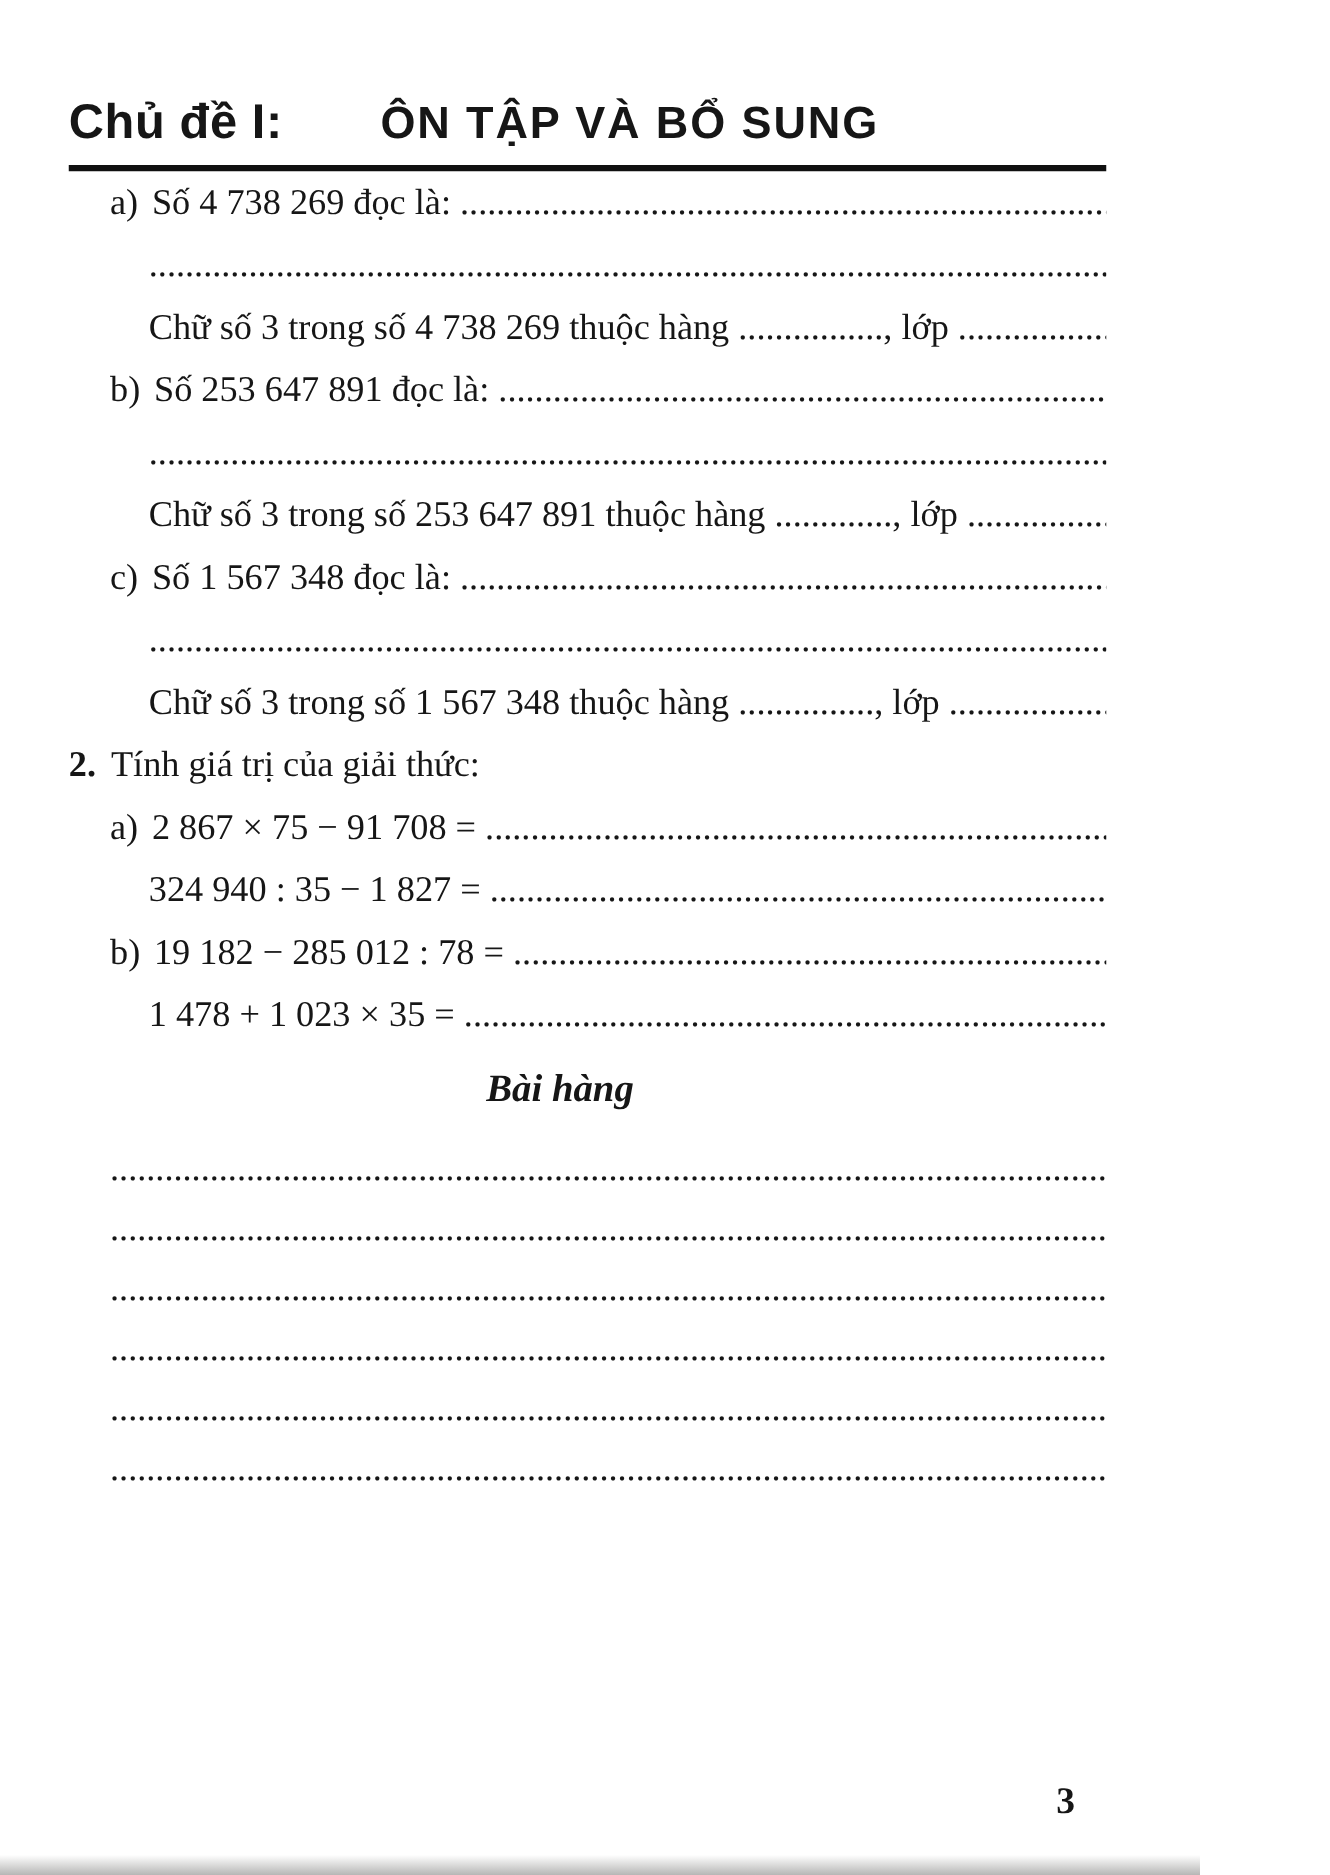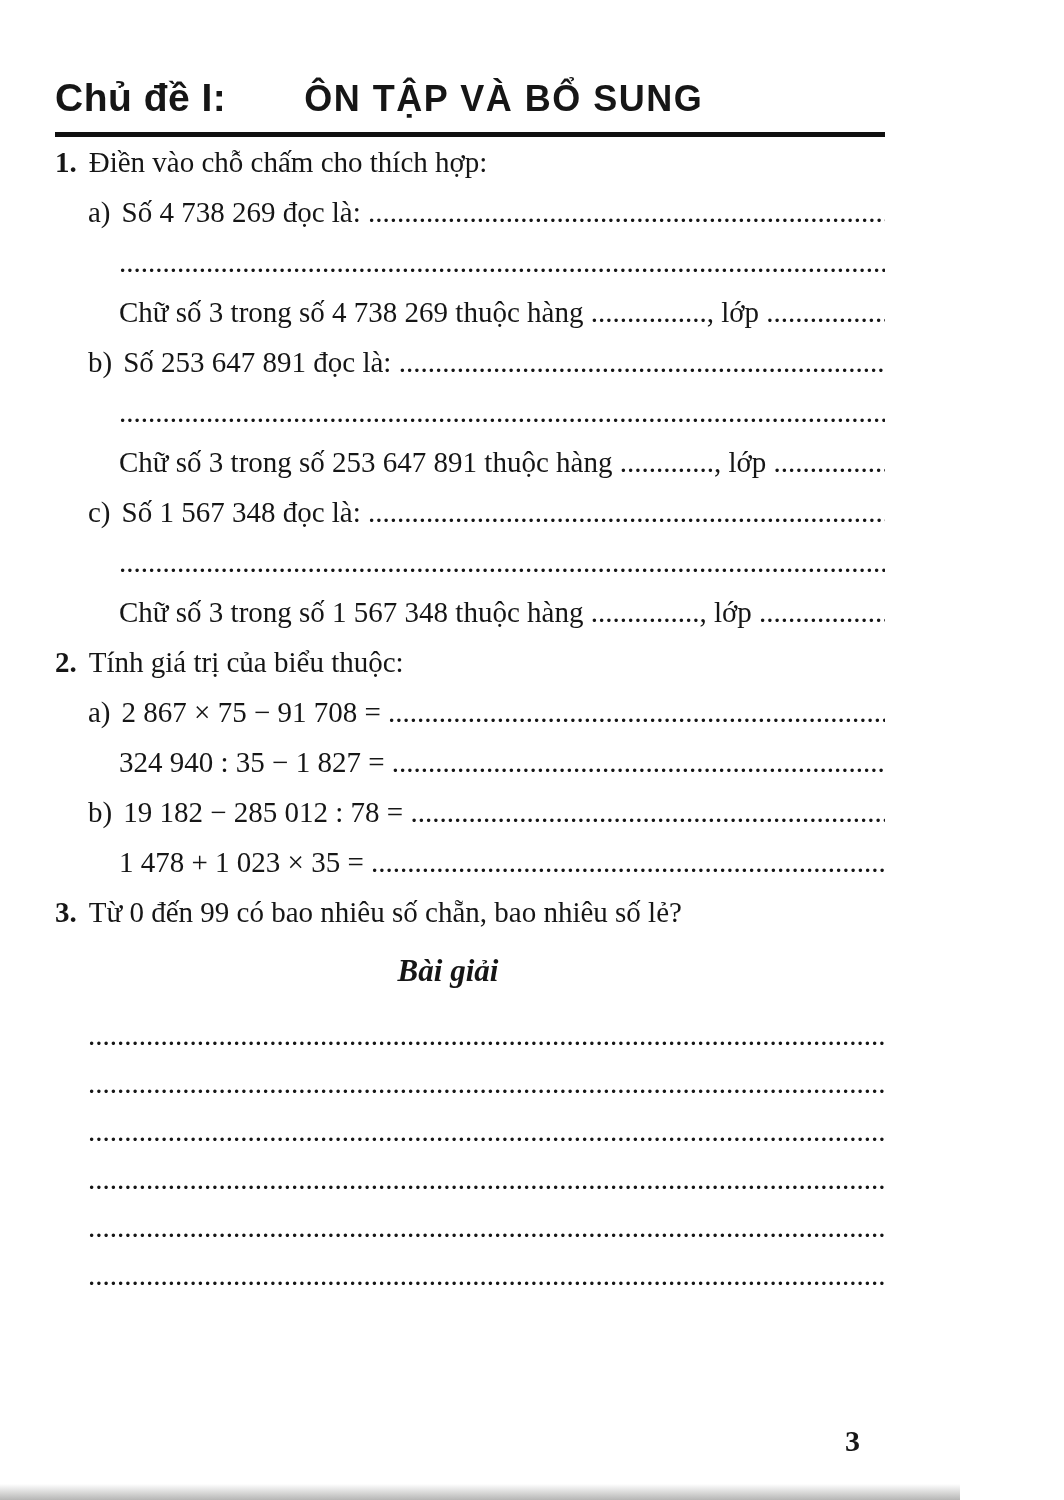--- a/index.html
+++ b/index.html
@@ -77,23 +77,20 @@
 <div class="page">
 
   <header class="chapter-header">
     <span class="chapter-label">Chủ đề I:</span>
     <span class="chapter-title">ÔN TẬP VÀ BỔ SUNG</span>
   </header>
   <div class="header-rule"></div>
 
 
   <section>
-    <div class="line">
-      <span class="num">1.</span><span>Điền vào chỗ chấm cho thích hợp:</span>
-    </div>
 
     <div class="line l1">
       <span class="lbl">a)</span><span>Số 4 738 269 đọc là: ....................................................................................................................................</span>
     </div>
     <div class="line l2">........................................................................................................................................................</div>
     <div class="line l2">Chữ số 3 trong số 4 738 269 thuộc hàng ................, lớp ...........................................</div>
 
     <div class="line l1">
       <span class="lbl">b)</span><span>Số 253 647 891 đọc là: ..................................................................................................................................</span>
     </div>
@@ -102,42 +99,37 @@
 
     <div class="line l1">
       <span class="lbl">c)</span><span>Số 1 567 348 đọc là: ....................................................................................................................................</span>
     </div>
     <div class="line l2">........................................................................................................................................................</div>
     <div class="line l2">Chữ số 3 trong số 1 567 348 thuộc hàng ..............., lớp ...........................................</div>
   </section>
 
   <section>
     <div class="line">
-      <span class="num">2.</span><span>Tính giá trị của biểu thuộc:</span>
+      <span class="num">2.</span><span>Tính giá trị của giải thức:</span>
     </div>
 
     <div class="line l1">
       <span class="lbl">a)</span><span>2 867 × 75 − 91 708 = ...................................................................................................................................</span>
     </div>
     <div class="line l2">324 940 : 35 − 1 827 = ..................................................................................................................................</div>
 
     <div class="line l1">
       <span class="lbl">b)</span><span>19 182 − 285 012 : 78 = .................................................................................................................................</span>
     </div>
     <div class="line l2">1 478 + 1 023 × 35 = ....................................................................................................................................</div>
   </section>
 
-  <section>
-    <div class="line">
-      <span class="num">3.</span><span>Từ 0 đến 99 có bao nhiêu số chẵn, bao nhiêu số lẻ?</span>
-    </div>
-  </section>
 
   <section>
-    <div class="solution-title">Bài giải</div>
+    <div class="solution-title">Bài hàng</div>
     <div class="sol-line">........................................................................................................................................................</div>
     <div class="sol-line">........................................................................................................................................................</div>
     <div class="sol-line">........................................................................................................................................................</div>
     <div class="sol-line">........................................................................................................................................................</div>
     <div class="sol-line">........................................................................................................................................................</div>
     <div class="sol-line">........................................................................................................................................................</div>
   </section>
 
   <div class="page-number">3</div>
   <div class="scan-bottom"></div>

